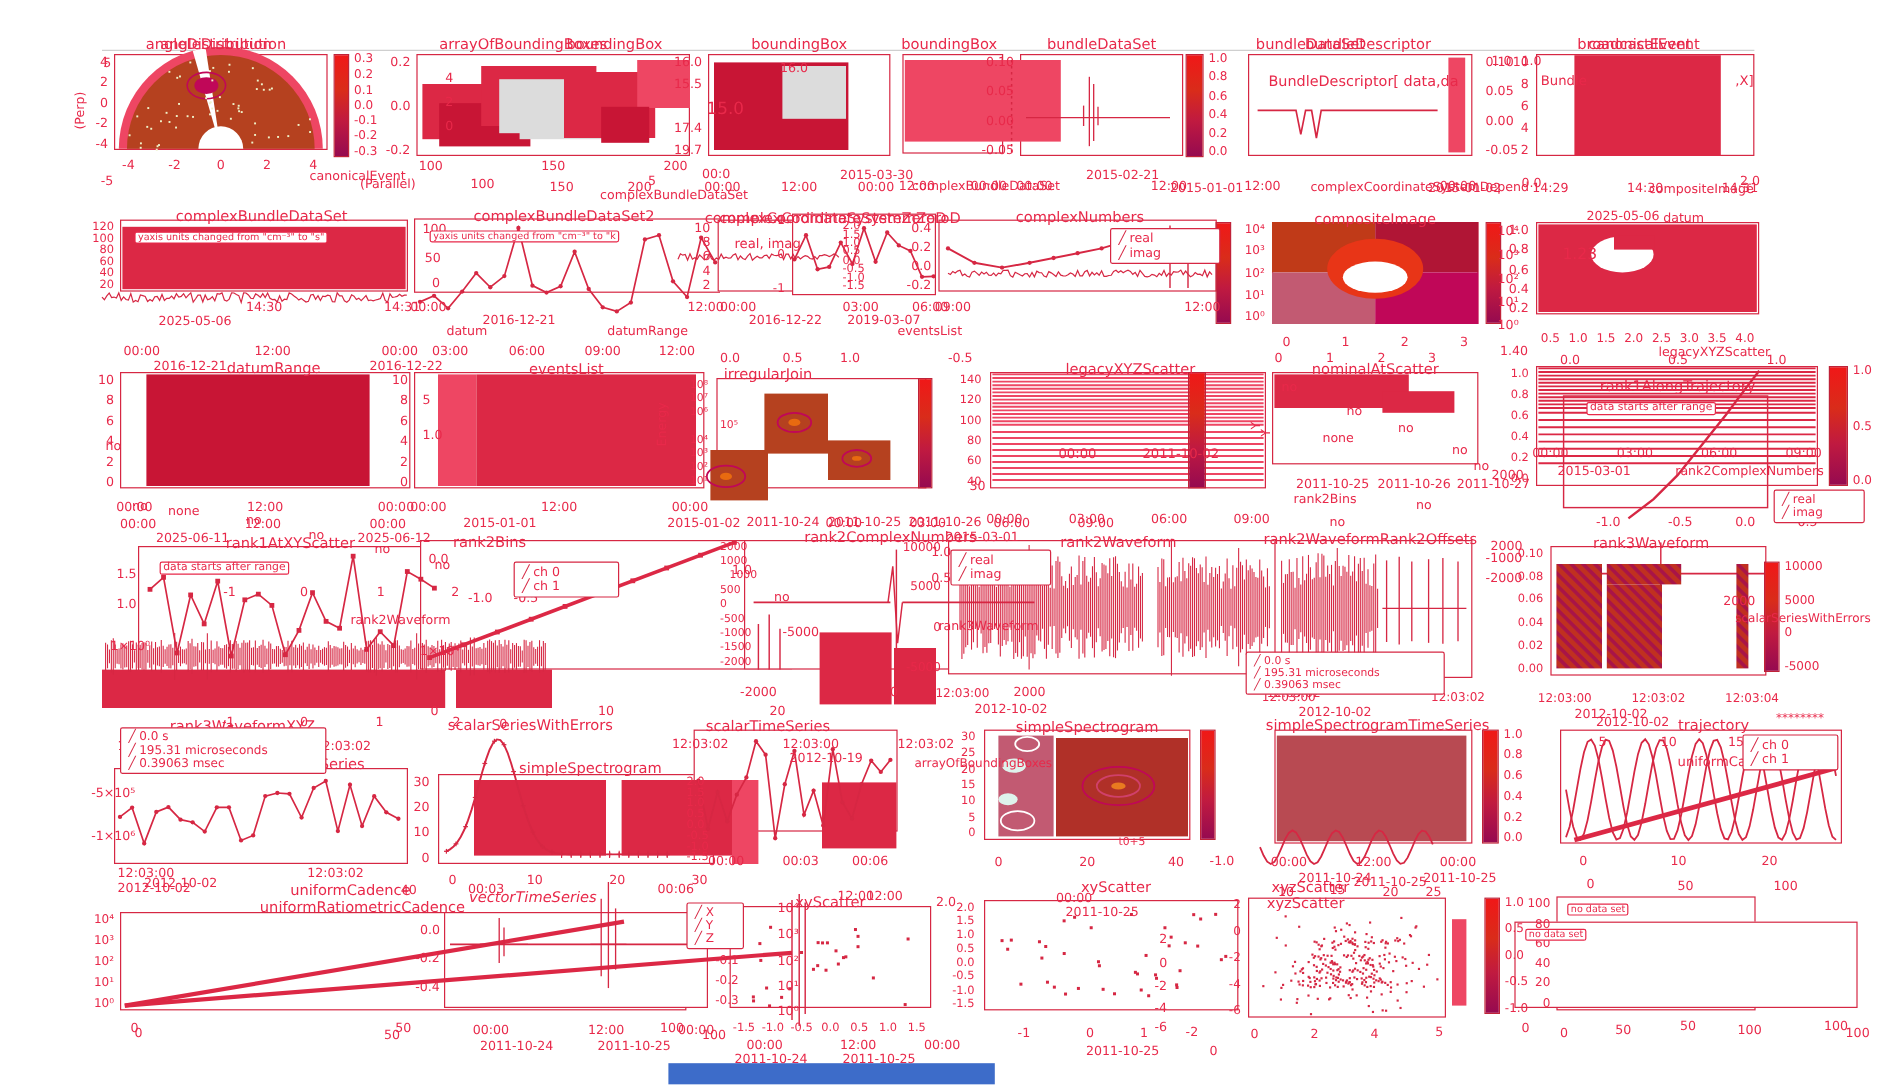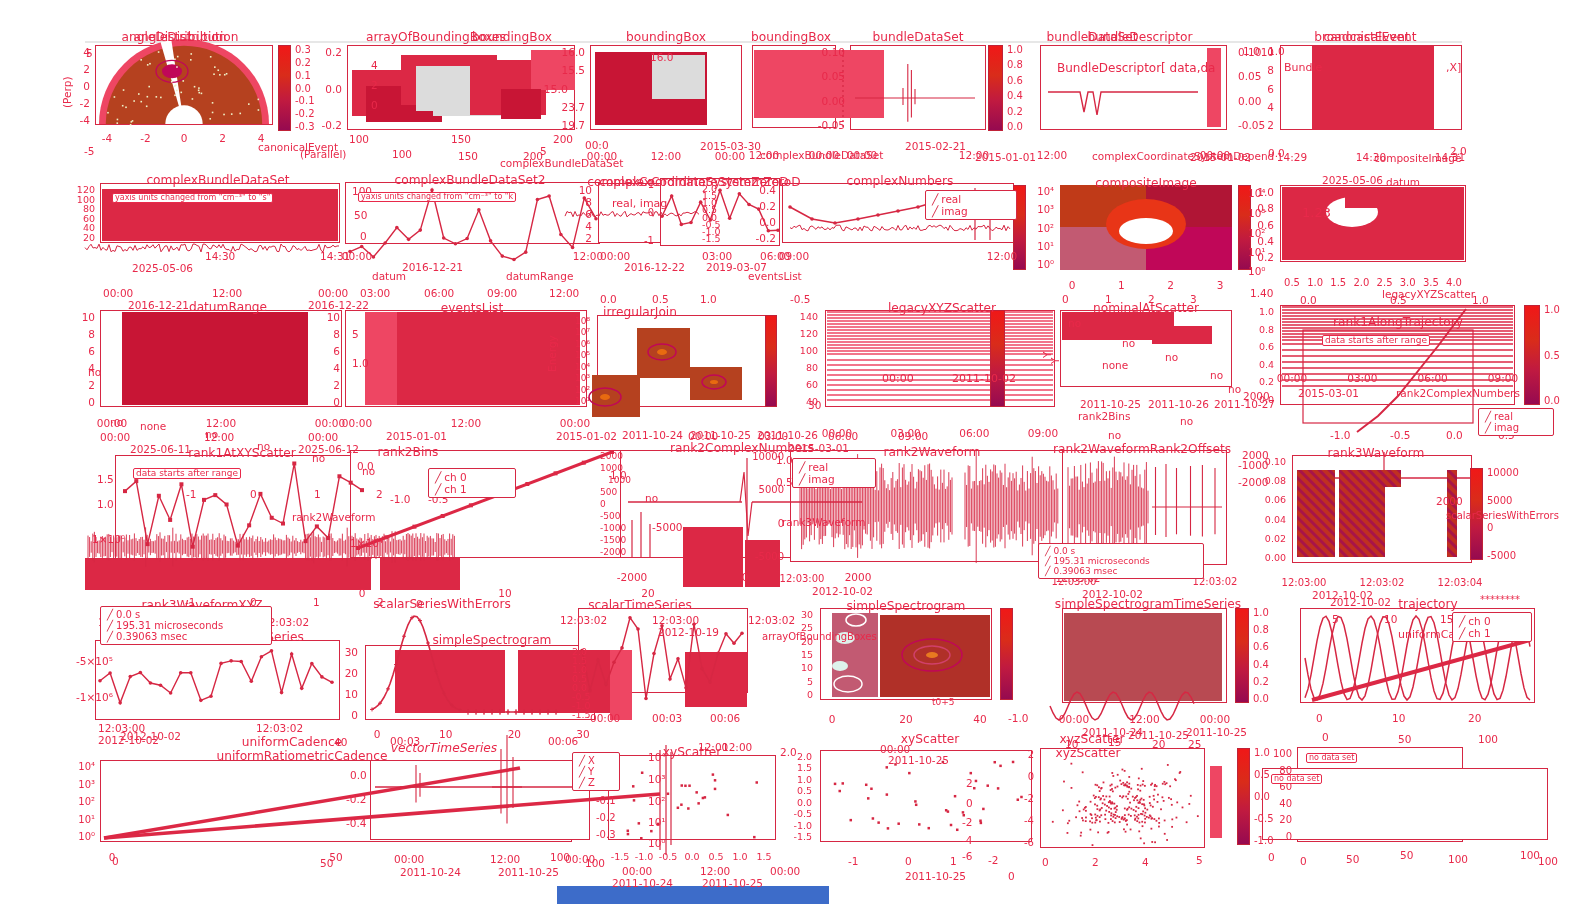--- a/index.html
+++ b/index.html
@@ -1324,22 +1324,22 @@
     <div class="t" style="left: 371px; top: 100px;">0</div>
     <div class="t" style="left: 392px; top: 149px;">100</div>
     <div class="t" style="left: 458px; top: 151px;">150</div>
     <div class="t" style="left: 523px; top: 151px;">200</div>
     <div class="t" style="left: 500px; top: 158px;">complexBundleDataSet</div>
     <div class="t" style="left: 585px; top: 140px;">00:0</div>
     <div class="fr" style="left: 590px; top: 45px; width: 152px; height: 85px;"></div>
     <div class="t ttl ce" style="left: 666px; top: 31px;">boundingBox</div>
     <div class="t ra" style="left: 585px; top: 47px; font-size: 10.5px;">16.0</div>
     <div class="t ra" style="left: 585px; top: 65.25px; font-size: 10.5px;">15.5</div>
-    <div class="t ra" style="left: 568px; top: 83.5px; font-size: 11px;">15.0</div>
-    <div class="t ra" style="left: 585px; top: 101.75px; font-size: 10.5px;">23.7</div>
+    <div class="t ra" style="left: 620px; top: 83.5px; font-size: 14px;">15.0</div>
+    <div class="t ra" style="left: 585px; top: 101.75px; font-size: 10.5px;">17.4</div>
     <div class="t ra" style="left: 585px; top: 120px; font-size: 10.5px;">19.7</div>
     <div class="t ce" style="left: 602px; top: 151px; font-size: 10.5px;">00:00</div>
     <div class="t ce" style="left: 666px; top: 151px; font-size: 10.5px;">12:00</div>
     <div class="t ce" style="left: 730px; top: 151px; font-size: 10.5px;">00:00</div>
     <div class="t" style="left: 700px; top: 141px;">2015-03-30</div>
     <div class="t" style="left: 650px; top: 52px;">16.0</div>
     <div class="fr" style="left: 752px; top: 45px; width: 84px; height: 83px;"></div>
     <div class="t ttl ce" style="left: 791px; top: 31px;">boundingBox</div>
     <div class="t ce" style="left: 764px; top: 150px; font-size: 10.5px;">12:00</div>
     <div class="t ce" style="left: 824px; top: 150px; font-size: 10.5px;">00:00</div>
@@ -1523,21 +1523,21 @@
     <div class="t" style="left: 360px; top: 288px;">03:00</div>
     <div class="t" style="left: 424px; top: 288px;">06:00</div>
     <div class="t" style="left: 487px; top: 288px;">09:00</div>
     <div class="t" style="left: 549px; top: 288px;">12:00</div>
     <div class="t" style="left: 352px; top: 329px;">5</div>
     <div class="fr" style="left: 597px; top: 315px; width: 175px; height: 92px;"></div>
     <div class="t ttl ce" style="left: 640px; top: 306px;">irregularJoin</div>
     <div class="t ra" style="left: 590px; top: 317px; font-size: 9px;">10⁸</div>
     <div class="t ra" style="left: 590px; top: 328.429px; font-size: 9px;">10⁷</div>
     <div class="t ra" style="left: 590px; top: 339.857px; font-size: 9px;">10⁶</div>
-    <div class="t ra" style="left: 590px; top: 351.286px; font-size: 9px;">10⁵</div>
+    <div class="t ra" style="left: 615px; top: 351.286px; font-size: 9px;">10⁵</div>
     <div class="t ra" style="left: 590px; top: 362.714px; font-size: 9px;">10⁴</div>
     <div class="t ra" style="left: 590px; top: 374.143px; font-size: 9px;">10³</div>
     <div class="t ra" style="left: 590px; top: 385.571px; font-size: 9px;">10²</div>
     <div class="t ra" style="left: 590px; top: 397px; font-size: 9px;">10¹</div>
     <div class="t rot" style="left: 547px; top: 372px;">Energy</div>
     <div class="t" style="left: 622px; top: 430px;">2011-10-24</div>
     <div class="t" style="left: 690px; top: 430px;">2011-10-25</div>
     <div class="t" style="left: 757px; top: 430px;">2011-10-26</div>
     <div class="t" style="left: 600px; top: 294px;">0.0</div>
     <div class="t" style="left: 652px; top: 294px;">0.5</div>

